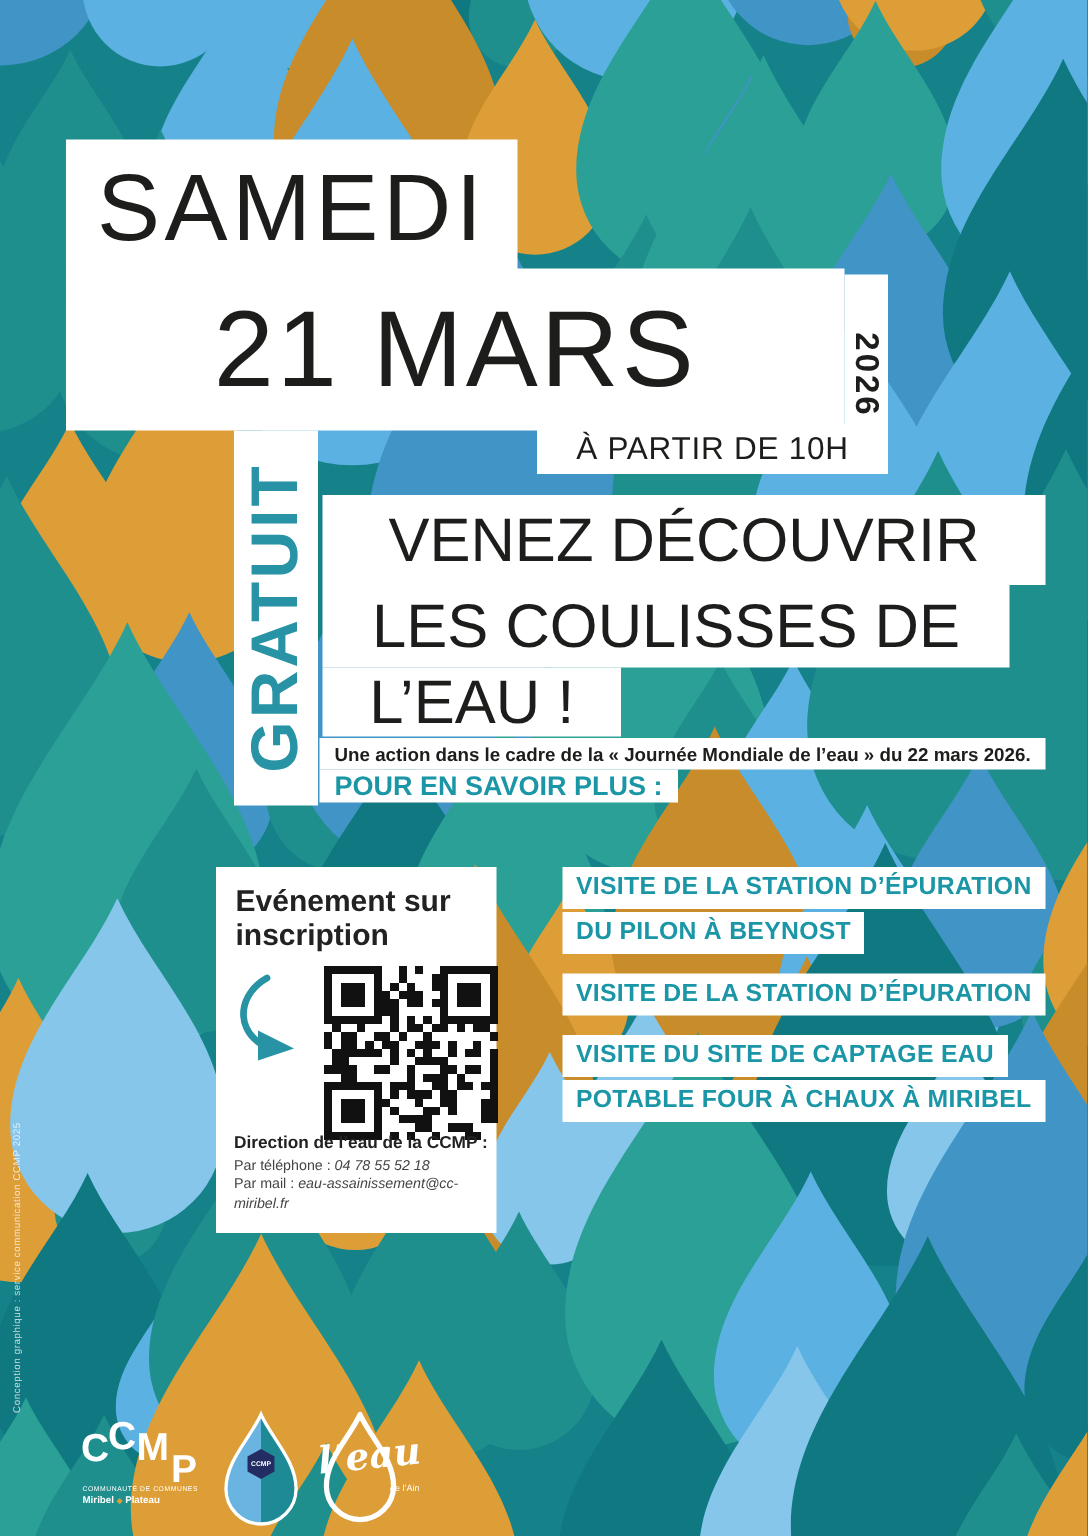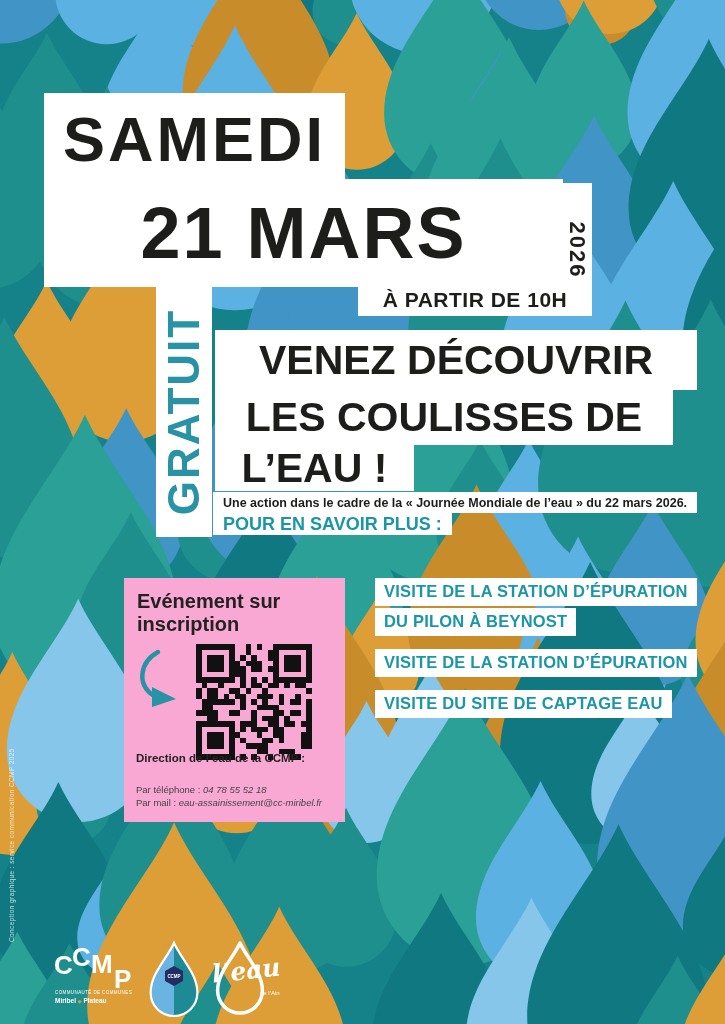--- a/index.html
+++ b/index.html
@@ -2,46 +2,46 @@
 <html><head>
 <meta charset="utf-8">
 <style>
   html,body{margin:0;padding:0;background:#555;}
   .poster{
     position:relative;width:725px;height:1024px;margin:0 auto;overflow:hidden;
     font-family:"Liberation Sans",sans-serif;background:#15828a;
   }
   .bg{position:absolute;inset:0;width:725px;height:1024px;display:block;}
   .band{position:absolute;background:#fff;display:flex;align-items:center;justify-content:center;}
-  .big{font-weight:bold;color:#1d1d1b;line-height:1;letter-spacing:1px;white-space:nowrap;}
+  .big{font-weight:normal;color:#1d1d1b;line-height:1;letter-spacing:1px;white-space:nowrap;}
   .samedi-band{left:44px;top:93px;width:301px;height:93px;}
   .samedi-band .big{font-size:63px;letter-spacing:3px;}
   .mars-band{left:44px;top:179px;width:519px;height:108px;}
   .mars-band .big{font-size:72px;letter-spacing:2px;}
   .year-band{left:563px;top:183px;width:29px;height:133px;}
   .year-band span{transform:rotate(90deg);font-weight:bold;font-size:22px;letter-spacing:2px;color:#1d1d1b;white-space:nowrap;}
   .time-band{left:358px;top:283px;width:234px;height:33px;}
   .time-band .big{font-size:21px;letter-spacing:.5px;}
   .gratuit-band{left:156px;top:287px;width:56px;height:250px;}
   .gratuit-band span{transform:rotate(-90deg);font-weight:bold;font-size:44px;letter-spacing:2px;color:#2793a4;white-space:nowrap;}
   .h1-band{left:215px;top:330px;width:482px;height:60px;}
   .h2-band{left:215px;top:390px;width:458px;height:55px;}
   .h3-band{left:215px;top:445px;width:199px;height:46px;}
   .h1-band .big,.h2-band .big,.h3-band .big{font-size:41px;letter-spacing:0;}
   .note-band{left:213px;top:492px;height:21px;padding:0 10px;width:fit-content;justify-content:center;}
   .note-band span{font-size:12.5px;font-weight:bold;color:#1d1d1b;white-space:nowrap;}
   .info-band{left:213px;top:513px;height:22px;padding:0 10px;width:fit-content;}
   .info-band .lbl{font-size:18px;font-weight:bold;color:#1b96a6;white-space:nowrap;}
   .info-band .url{font-size:13px;color:#54b0c8;white-space:nowrap;margin-left:5px;}
-  .card{position:absolute;left:124px;top:578px;width:221px;height:244px;background:#f9a8d4;}
+  .card{position:absolute;left:144px;top:578px;width:187px;height:244px;background:#ffffff;}
   .card-title{position:absolute;left:13px;top:12px;width:195px;font-size:20px;font-weight:bold;color:#222;line-height:1.15;}
   .arrow-svg{position:absolute;left:6px;top:70px;}
   .qr{position:absolute;left:72px;top:66px;width:116px;height:116px;}
   .contact{position:absolute;left:12px;bottom:12px;color:#333;}
-  .contact .c-head{font-size:11.5px;font-weight:bold;color:#222;margin-bottom:20px;}
+  .contact .c-head{font-size:11.5px;font-weight:bold;color:#222;margin-bottom:4px;}
   .contact .c-line{font-size:9.5px;color:#444;line-height:1.35;}
   .contact .c-val{font-style:italic;}
   .badges{position:absolute;left:375px;top:578px;}
   .badge{margin-bottom:13px;}
   .badge-line{display:block;width:fit-content;background:#ffffff;color:#1b96a6;font-weight:bold;
     font-size:16.5px;letter-spacing:.2px;padding:4px 9px 5px;margin-bottom:2px;white-space:nowrap;}
   .credit{position:absolute;left:8px;top:942px;transform-origin:0 0;transform:rotate(-90deg);
     font-size:6.5px;color:rgba(255,255,255,.75);white-space:nowrap;letter-spacing:.4px;}
   .ccmp-logo{position:absolute;left:54px;top:942px;width:96px;height:76px;color:#fff;}
   .ccmp-logo .L{position:absolute;font-weight:bold;font-size:26px;line-height:1;}
@@ -459,20 +459,21 @@
   <div class="badges">
     <div class="badge">
       <span class="badge-line">VISITE DE LA STATION D’ÉPURATION</span>
       <span class="badge-line">DU PILON À BEYNOST</span>
     </div>
     <div class="badge">
       <span class="badge-line">VISITE DE LA STATION D’ÉPURATION</span>
     </div>
     <div class="badge">
       <span class="badge-line">VISITE DU SITE DE CAPTAGE EAU</span>
+      <span class="badge-line">POTABLE FOUR À CHAUX À MIRIBEL</span>
     </div>
   </div>
 
   <div class="ccmp-logo">
     <span class="L" style="left:0;top:10px;">C</span>
     <span class="L" style="left:18px;top:2px;">C</span>
     <span class="L" style="left:37px;top:9px;">M</span>
     <span class="L" style="left:60px;top:24px;">P</span>
     <div class="ccmp-sub1">COMMUNAUTÉ DE COMMUNES</div>
     <div class="ccmp-sub2">

